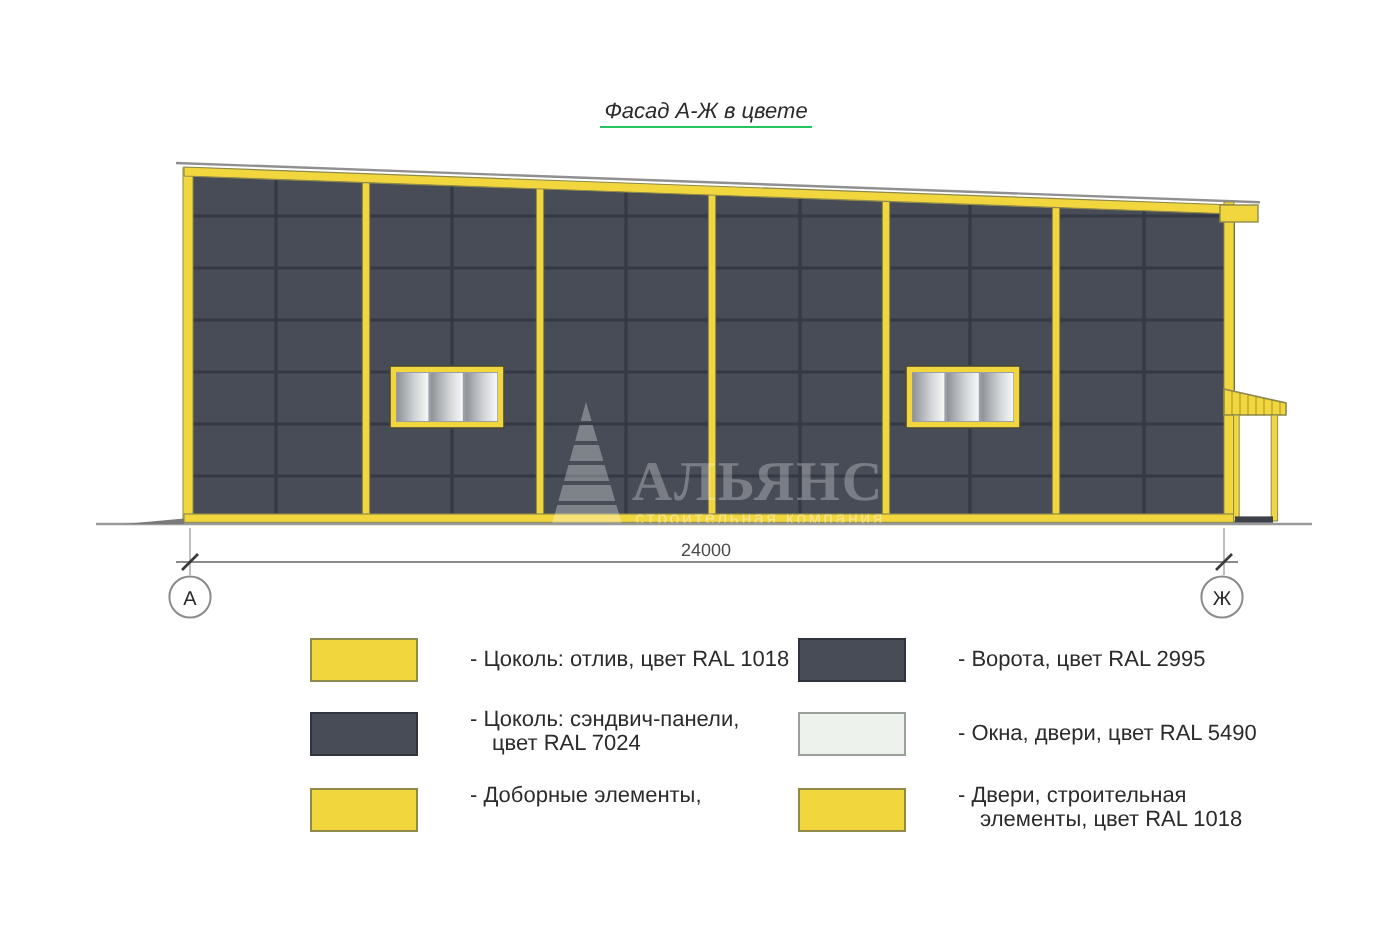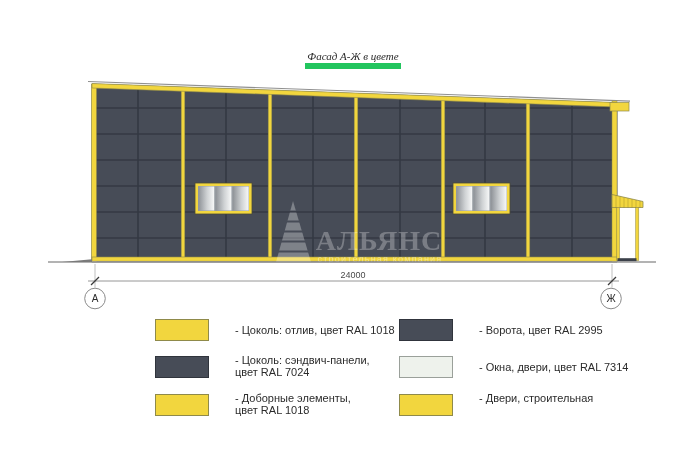--- a/index.html
+++ b/index.html
@@ -4,36 +4,36 @@
 <style>
   html,body{margin:0;padding:0;background:#ffffff;}
   body{font-family:"Liberation Sans", sans-serif;}
   #page{position:relative;width:700px;height:474px;background:#ffffff;overflow:hidden;}
 
   
   #title{
     position:absolute;top:50px;left:250px;width:206px;text-align:center;
     font-size:11px;font-style:italic;color:#2a2a2a;
   }
-  #title span{display:inline-block;border-bottom:6px solid #22c55e;padding:0 2px 1px 2px;font-family:Liberation Serif, serif;}
+  #title span{display:inline-block;border-bottom:1px solid #22c55e;padding:0 2px 1px 2px;}
 
   
   #facade-svg{position:absolute;top:0;left:0;}
 
   
   .legend-item{position:absolute;}
   .legend-swatch{position:absolute;width:54px;height:22px;box-sizing:border-box;}
   .sw-yellow{background:#f2d63e;border:1px solid #8f8a4a;}
   .sw-dark{background:#474c57;border:1px solid #30343c;}
   .sw-white{background:#eef2ec;border:1px solid #9aa09a;}
   .legend-text{
     position:absolute;left:80px;width:180px;
     font-size:11px;line-height:12px;color:#2b2b2b;white-space:nowrap;
   }
-  .legend-text .l2{display:block;margin-left:0;}
+  .legend-text .l2{display:block;margin-left:11px;}
   .pt-center{padding-top:5px;}   
   .pt-two{padding-top:0;margin-top:-2px;} 
 
   svg text{font-family:"Liberation Sans", sans-serif;}
   .wm-name{font-family:"Liberation Serif", serif;font-weight:bold;letter-spacing:1px;}
 </style>
 </head>
 <body>
 
 <div id="page">
@@ -175,41 +175,41 @@
       <div class="legend-text pt-two">
         <span class="l1">- Цоколь: сэндвич-панели,</span>
         <span class="l2">цвет RAL 7024</span>
       </div>
     </div>
 
     <div class="legend-item" style="left:155px;top:394px;">
       <div class="legend-swatch sw-yellow"></div>
       <div class="legend-text pt-two">
         <span class="l1">- Доборные элементы,</span>
-        <span class="l2">цвет RAL 1018</span>
       </div>
     </div>
 
     <div class="legend-item" style="left:399px;top:319px;">
       <div class="legend-swatch sw-dark"></div>
       <div class="legend-text pt-center">
         <span class="l1">- Ворота, цвет RAL 2995</span>
         <span class="l2"></span>
       </div>
     </div>
 
     <div class="legend-item" style="left:399px;top:356px;">
       <div class="legend-swatch sw-white"></div>
       <div class="legend-text pt-center">
-        <span class="l1">- Окна, двери, цвет RAL 7314</span>
+        <span class="l1">- Окна, двери, цвет RAL 5490</span>
         <span class="l2"></span>
       </div>
     </div>
 
     <div class="legend-item" style="left:399px;top:394px;">
       <div class="legend-swatch sw-yellow"></div>
       <div class="legend-text pt-two">
         <span class="l1">- Двери, строительная</span>
+        <span class="l2">элементы, цвет RAL 1018</span>
       </div>
     </div>
 
   </div>
 </div>
 
 </body></html>

